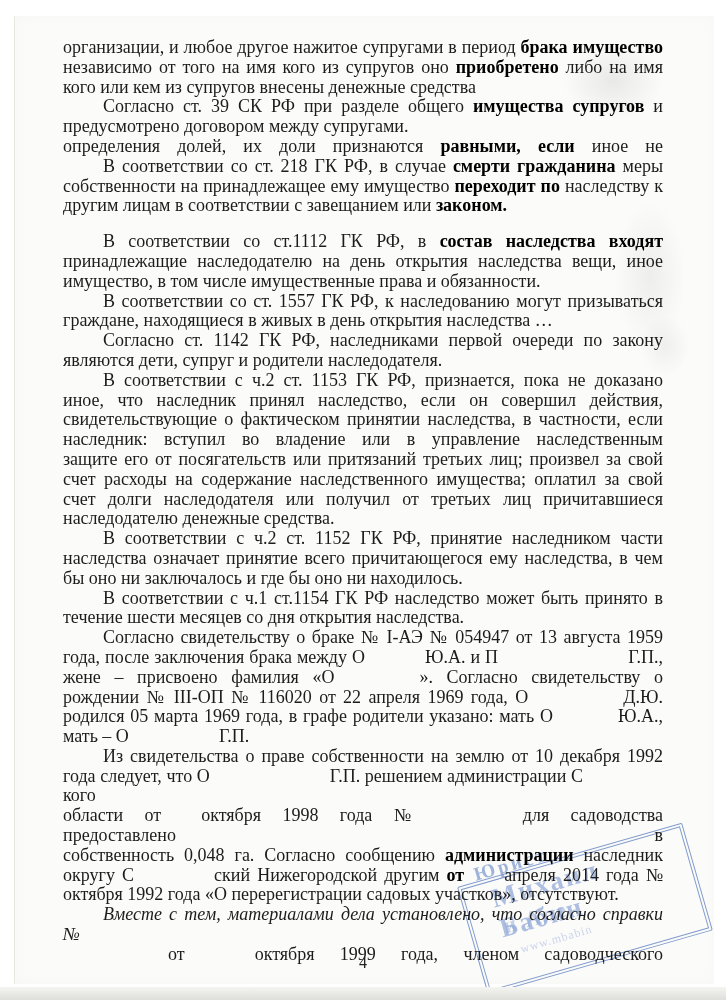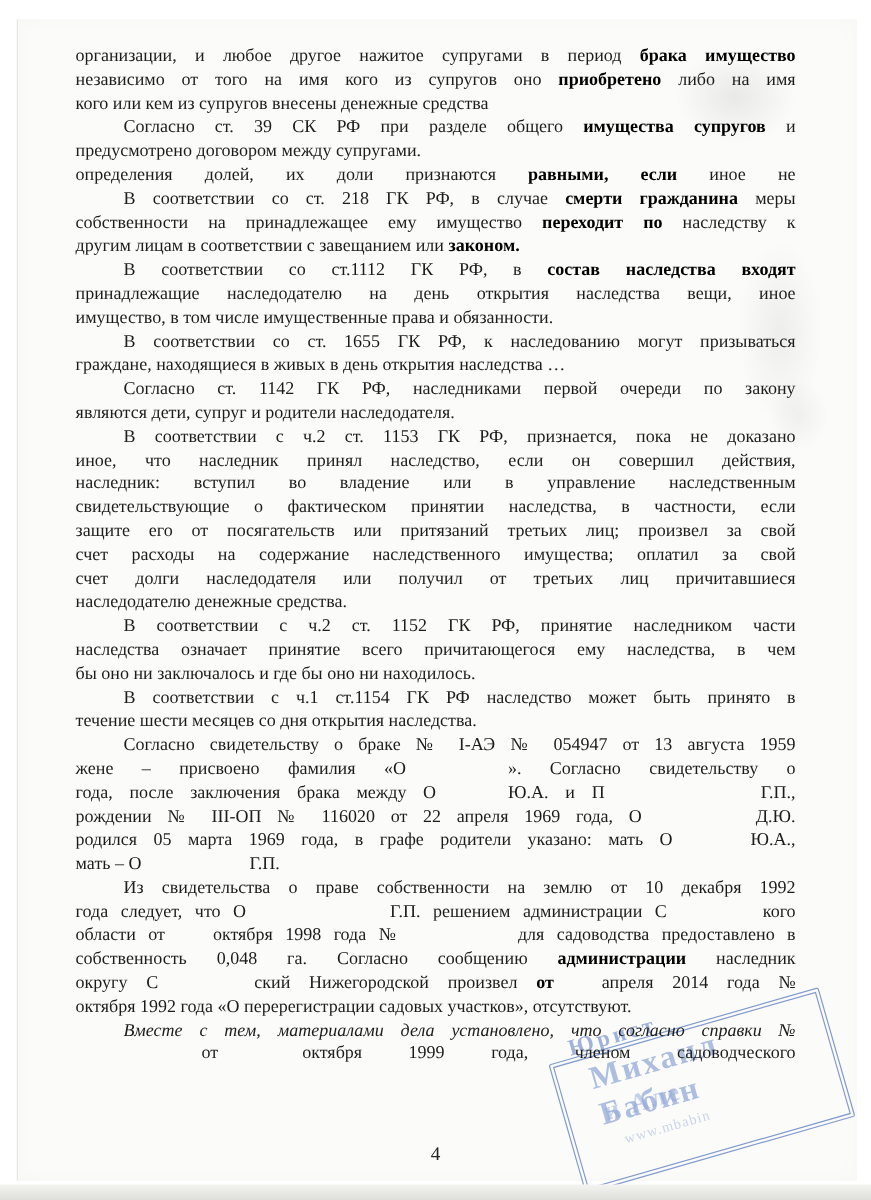--- a/index.html
+++ b/index.html
@@ -9,21 +9,21 @@
     font-family:"Liberation Serif","DejaVu Serif",serif;
   }
   .sheet{
     position:absolute;left:14px;top:16px;width:699px;height:968px;
     background:#fbfbf9;
     border-left:1px solid #e7e7e2;
     box-shadow:inset 0 0 18px rgba(0,0,0,0.02);
   }
   .textblock{
     position:absolute;left:48px;top:22px;width:600px;
-    font-size:15px;line-height:19.8px;color:#1c1c1c;
+    font-size:18px;line-height:19.8px;color:#1c1c1c;
     z-index:2;
   }
   .line{min-height:19.8px;}
   .just{text-align:justify;text-align-last:justify;}
   .b{font-weight:bold;color:#000;}
   .gap{display:inline-block;height:1px;}
   .pagenum{
     position:absolute;left:48px;width:600px;top:938px;
     text-align:center;font-size:16px;color:#222;z-index:2;
   }
@@ -78,51 +78,51 @@
   <div class="textblock">
       <div class="line just"><span>организации, и любое другое нажитое супругами в период </span><span class="b">брака имущество</span></div>
       <div class="line just"><span>независимо от того на имя кого из супругов оно </span><span class="b">приобретено</span><span> либо на имя</span></div>
       <div class="line"><span>кого или кем из супругов внесены денежные средства</span></div>
       <div class="line just" style="text-indent: 40px;"><span>Согласно ст. 39 СК РФ при разделе общего </span><span class="b">имущества супругов</span><span> и</span></div>
       <div class="line"><span>предусмотрено договором между супругами.</span></div>
       <div class="line just"><span>определения долей, их доли признаются </span><span class="b">равными, если</span><span> иное не</span></div>
       <div class="line just" style="text-indent: 40px;"><span>В соответствии со ст. 218 ГК РФ, в случае </span><span class="b">смерти гражданина</span><span> меры</span></div>
       <div class="line just"><span>собственности на принадлежащее ему имущество </span><span class="b">переходит по</span><span> наследству к</span></div>
       <div class="line"><span>другим лицам в соответствии с завещанием или </span><span class="b">законом.</span></div>
-      <div class="line just" style="text-indent: 40px;"><span>В соответствии со ст.1112 ГК РФ, в </span><span class="b">состав наследства входят</span></div>
+      <div class="line just" style="text-indent: 40px; margin-top: 16px;"><span>В соответствии со ст.1112 ГК РФ, в </span><span class="b">состав наследства входят</span></div>
       <div class="line just"><span>принадлежащие наследодателю на день открытия наследства вещи, иное</span></div>
       <div class="line"><span>имущество, в том числе имущественные права и обязанности.</span></div>
-      <div class="line just" style="text-indent: 40px;"><span>В соответствии со ст. 1655 ГК РФ, к наследованию могут призываться</span></div>
+      <div class="line just" style="text-indent: 40px;"><span>В соответствии со ст. 1557 ГК РФ, к наследованию могут призываться</span></div>
       <div class="line"><span>граждане, находящиеся в живых в день открытия наследства …</span></div>
       <div class="line just" style="text-indent: 40px;"><span>Согласно ст. 1142 ГК РФ, наследниками первой очереди по закону</span></div>
       <div class="line"><span>являются дети, супруг и родители наследодателя.</span></div>
       <div class="line just" style="text-indent: 40px;"><span>В соответствии с ч.2 ст. 1153 ГК РФ, признается, пока не доказано</span></div>
       <div class="line just"><span>иное, что наследник принял наследство, если он совершил действия,</span></div>
+      <div class="line just"><span>свидетельствующие о фактическом принятии наследства, в частности, если</span></div>
       <div class="line just"><span>наследник: вступил во владение или в управление наследственным</span></div>
-      <div class="line just"><span>свидетельствующие о фактическом принятии наследства, в частности, если</span></div>
       <div class="line just"><span>защите его от посягательств или притязаний третьих лиц; произвел за свой</span></div>
       <div class="line just"><span>счет расходы на содержание наследственного имущества; оплатил за свой</span></div>
       <div class="line just"><span>счет долги наследодателя или получил от третьих лиц причитавшиеся</span></div>
       <div class="line"><span>наследодателю денежные средства.</span></div>
       <div class="line just" style="text-indent: 40px;"><span>В соответствии с ч.2 ст. 1152 ГК РФ, принятие наследником части</span></div>
       <div class="line just"><span>наследства означает принятие всего причитающегося ему наследства, в чем</span></div>
       <div class="line"><span>бы оно ни заключалось и где бы оно ни находилось.</span></div>
       <div class="line just" style="text-indent: 40px;"><span>В соответствии с ч.1 ст.1154 ГК РФ наследство может быть принято в</span></div>
       <div class="line"><span>течение шести месяцев со дня открытия наследства.</span></div>
       <div class="line just" style="text-indent: 40px;"><span>Согласно свидетельству о браке № I-АЭ № 054947 от 13 августа 1959</span></div>
+      <div class="line just"><span>года, после заключения брака между О</span><span class="gap" style="width: 60px;"></span><span>Ю.А. и П</span><span class="gap" style="width: 130px;"></span><span>Г.П.,</span></div>
       <div class="line just"><span>жене – присвоено фамилия «О</span><span class="gap" style="width: 85px;"></span><span>». Согласно свидетельству о</span></div>
-      <div class="line just"><span>года, после заключения брака между О</span><span class="gap" style="width: 60px;"></span><span>Ю.А. и П</span><span class="gap" style="width: 130px;"></span><span>Г.П.,</span></div>
       <div class="line just"><span>рождении № III-ОП № 116020 от 22 апреля 1969 года, О</span><span class="gap" style="width: 95px;"></span><span>Д.Ю.</span></div>
       <div class="line just"><span>родился 05 марта 1969 года, в графе родители указано: мать О</span><span class="gap" style="width: 65px;"></span><span>Ю.А.,</span></div>
       <div class="line"><span>мать – О</span><span class="gap" style="width: 90px;"></span><span>Г.П.</span></div>
       <div class="line just" style="text-indent: 40px;"><span>Из свидетельства о праве собственности на землю от 10 декабря 1992</span></div>
       <div class="line just"><span>года следует, что О</span><span class="gap" style="width: 120px;"></span><span>Г.П. решением администрации С</span><span class="gap" style="width: 80px;"></span><span>кого</span></div>
       <div class="line just"><span>области от</span><span class="gap" style="width: 40px;"></span><span>октября 1998 года №</span><span class="gap" style="width: 95px;"></span><span>для садоводства предоставлено в</span></div>
       <div class="line just"><span>собственность 0,048 га. Согласно сообщению </span><span class="b">администрации</span><span> наследник</span></div>
-      <div class="line just"><span>округу С</span><span class="gap" style="width: 80px;"></span><span>ский Нижегородской произвел </span><span class="b">от</span><span class="gap" style="width: 40px;"></span><span>апреля 2014 года №</span></div>
+      <div class="line just"><span>округу С</span><span class="gap" style="width: 80px;"></span><span>ский Нижегородской другим </span><span class="b">от</span><span class="gap" style="width: 40px;"></span><span>апреля 2014 года №</span></div>
       <div class="line"><span>октября 1992 года «О перерегистрации садовых участков», отсутствуют.</span></div>
       <div class="line just" style="text-indent: 40px; font-style: italic;"><span>Вместе с тем, материалами дела установлено, что согласно справки №</span></div>
       <div class="line just" style="padding-left: 105px;"><span>от</span><span class="gap" style="width: 70px;"></span><span>октября 1999 года, членом садоводческого</span></div>
     </div>
 
   <div class="pagenum">4</div>
 </div>
 
 <div class="bottom-edge"></div>
 

